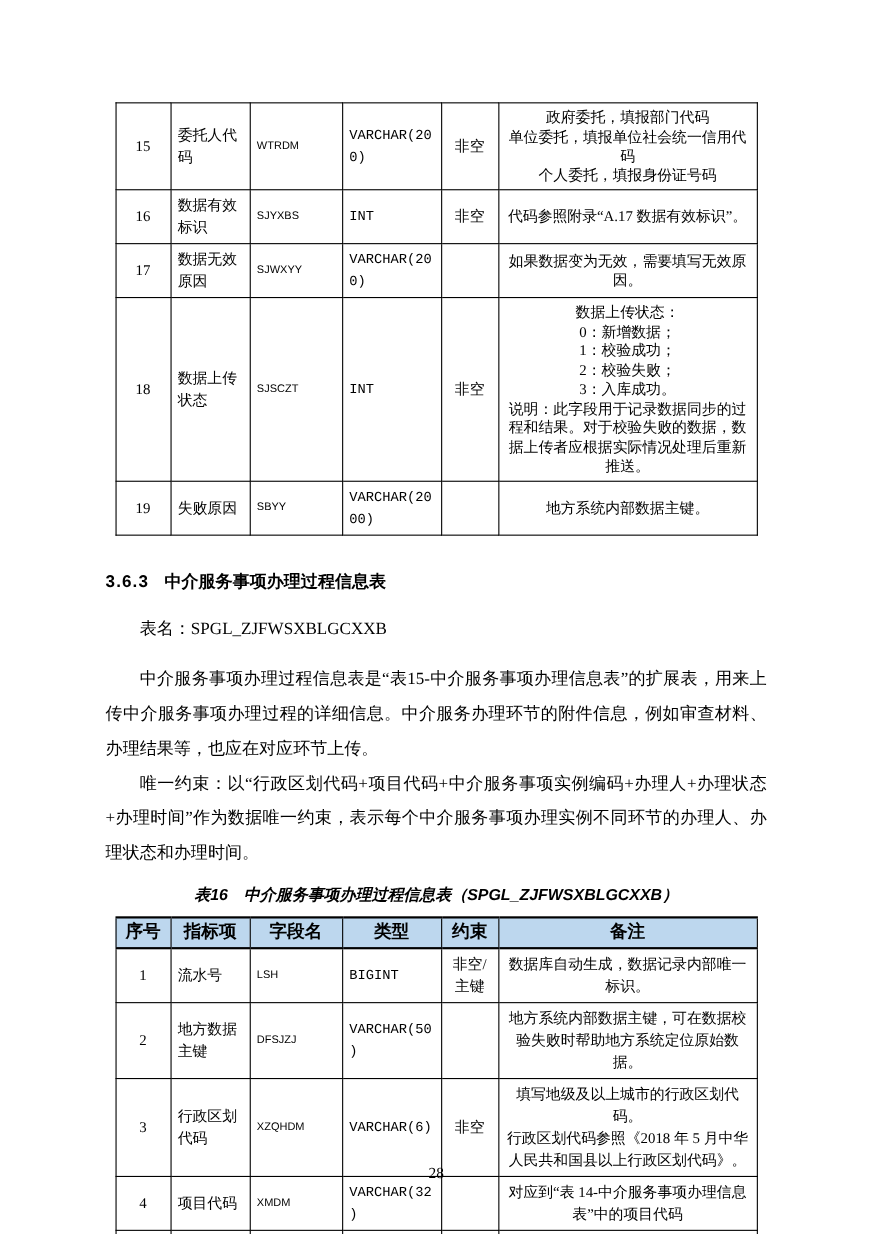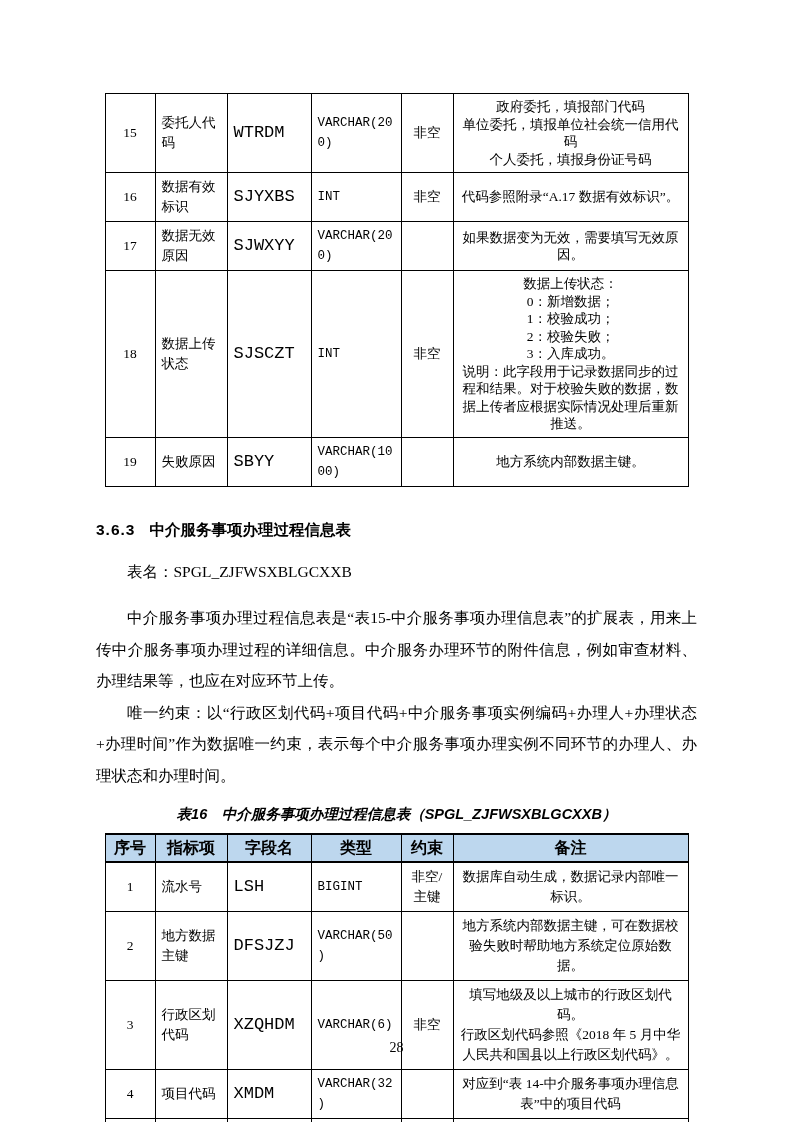--- a/index.html
+++ b/index.html
@@ -26,21 +26,21 @@
   }
   table.doc-table td, table.doc-table th {
     border: 1.4px solid #000000;
     vertical-align: middle;
     padding: 4px 6px;
     word-break: break-word;
     overflow-wrap: break-word;
   }
   td.cell-no        { text-align: center; line-height: 20px; }
   td.cell-indicator { text-align: left;  line-height: 20px; }
-  td.cell-field     { text-align: left;  line-height: 20px; font-family: Liberation Mono, monospace; font-size: 17px; }
+  td.cell-field     { text-align: left;  line-height: 20px; font-family: Liberation Sans, sans-serif; font-size: 10px; }
   td.cell-type      { text-align: left;  line-height: 20px; font-family: "Liberation Mono", monospace; font-size: 12.5px; }
   td.cell-constraint{ text-align: center; line-height: 20px; }
   td.cell-remark    { text-align: center;  white-space: pre-line; }
 
   
   .t15 td.cell-remark { line-height: 17.5px; }
 
   
   .t16 td.cell-remark { line-height: 20px; }
   .t16 thead th {
@@ -83,21 +83,21 @@
     text-align: center;
     font-family: "Liberation Sans", sans-serif;
     font-weight: bold;
     font-size: 14.5px;
     line-height: 20px;
     font-style: italic;
   }
   .page-footer {
     position: absolute;
     left: 0; right: 0;
-    bottom: 66px;
+    bottom: 46px;
     text-align: center;
     font-size: 14px;
     font-family: "Liberation Serif", serif;
   }
 </style>
 </head>
 <body>
 
 <div class="page">
 
@@ -147,21 +147,21 @@
 0：新增数据；
 1：校验成功；
 2：校验失败；
 3：入库成功。
 说明：此字段用于记录数据同步的过程和结果。对于校验失败的数据，数据上传者应根据实际情况处理后重新推送。</td>
         </tr>
         <tr>
           <td class="cell-no">19</td>
           <td class="cell-indicator">失败原因</td>
           <td class="cell-field">SBYY</td>
-          <td class="cell-type">VARCHAR(1000)</td>
+          <td class="cell-type">VARCHAR(2000)</td>
           <td class="cell-constraint"></td>
           <td class="cell-remark">地方系统内部数据主键。</td>
         </tr>
       </tbody>
   </table>
 
   <div class="text-block">
     <h3 class="section-heading">
       <span class="sec-no">3.6.3</span><span>中介服务事项办理过程信息表</span>
     </h3>

